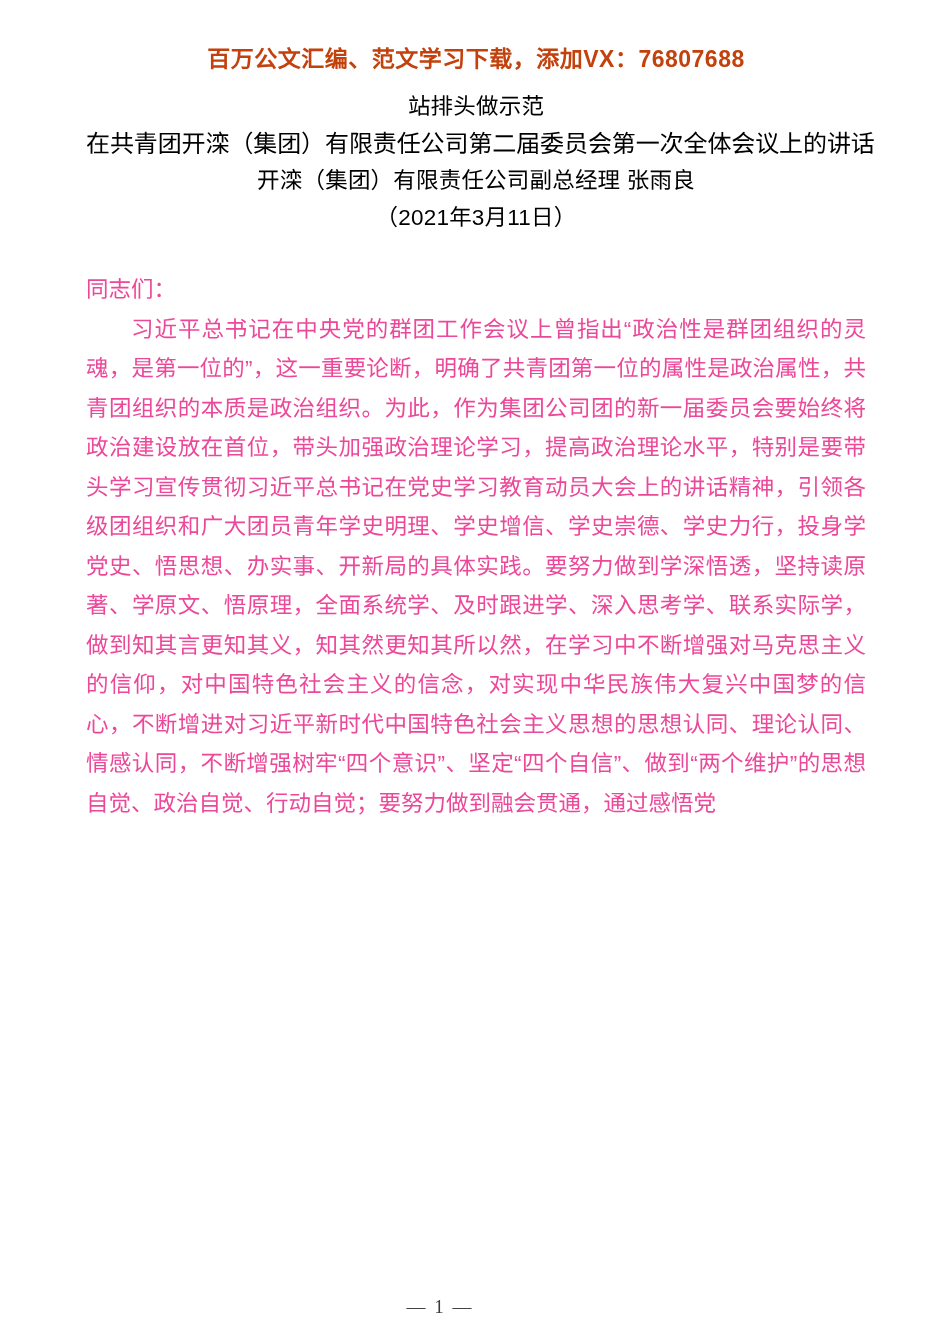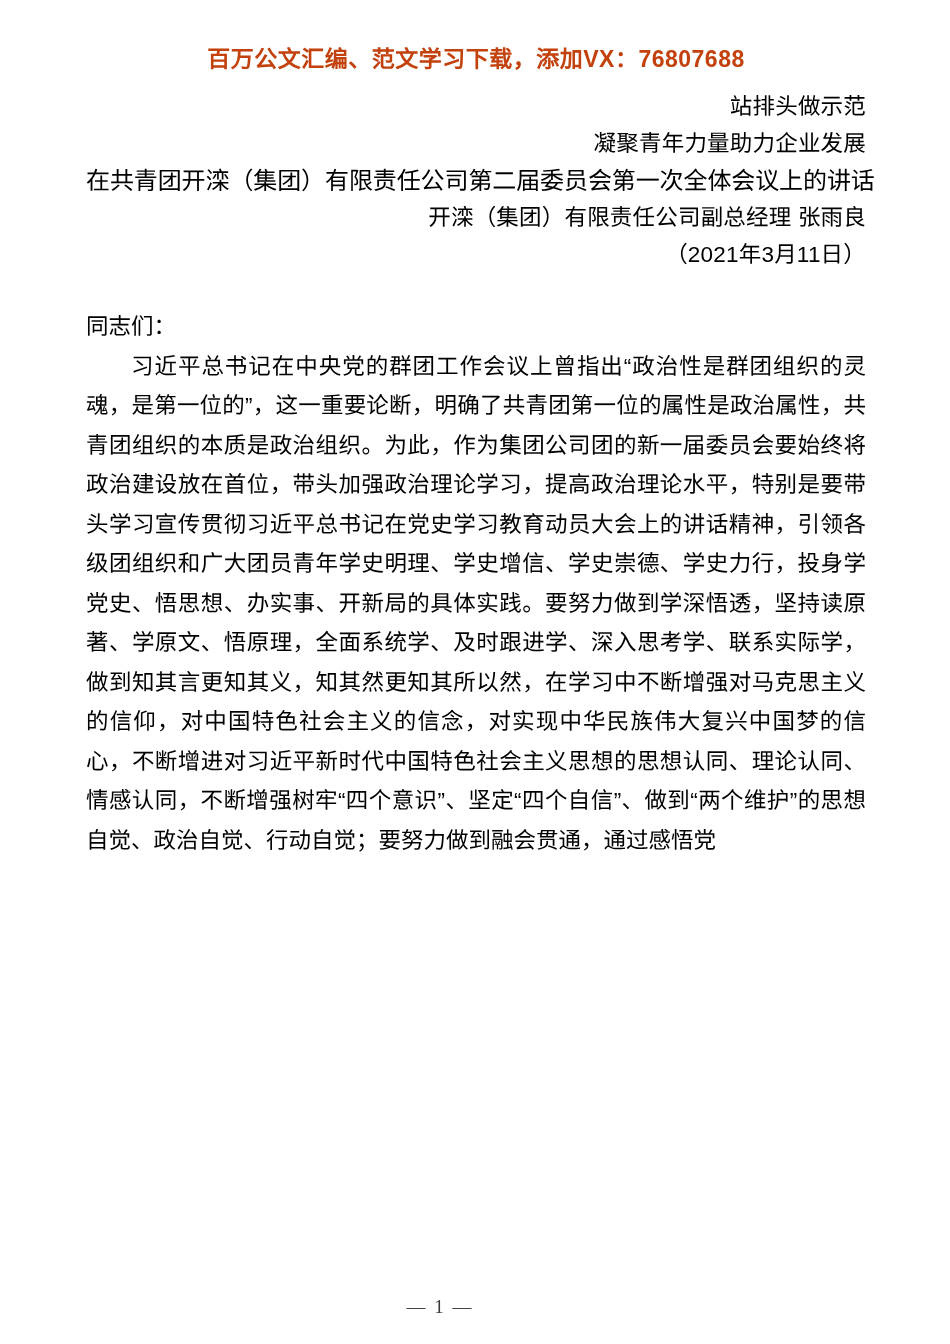--- a/index.html
+++ b/index.html
@@ -39,21 +39,21 @@
   
   .content {
     position: absolute;
     left: 86px;
     top: 88px;
     width: 780px;
   }
 
   
   .title-block {
-    text-align: right;
+    text-align: center;
   }
 
   .title-line {
     font-family: "Liberation Sans", "DejaVu Sans", sans-serif;
     font-size: 22.5px;
     line-height: 37px;
     color: #000000;
     white-space: nowrap;
     letter-spacing: 0.2px;
   }
@@ -69,21 +69,21 @@
   }
 
   p.para {
     margin: 0;
     font-family: "Liberation Sans", "DejaVu Sans", sans-serif;
     font-size: 22.5px;
     line-height: 39.5px;
     text-align: justify;
     text-justify: inter-ideograph;
     letter-spacing: 0px;
-    color: #000000;
+    color: #ec4899;
   }
 
   p.indent {
     text-indent: 45px;
   }
 
   p.salutation {
     text-indent: 0;
   }
 
@@ -115,21 +115,20 @@
 <body>
 
 <div class="page">
 
   <div class="watermark">百万公文汇编、范文学习下载，添加VX：76807688</div>
 
   <div class="content">
 
     <div class="title-block">
       <div class="title-line">站排头做示范</div>
-      <div class="title-line">凝聚青年力量助力企业发展</div>
       <div class="title-line wide">在共青团开滦（集团）有限责任公司第二届委员会第一次全体会议上的讲话</div>
       <div class="title-line">开滦（集团）有限责任公司副总经理  张雨良</div>
       <div class="title-line">（2021年3月11日）</div>
     </div>
 
     <div class="body-block">
 
       <p class="para salutation">同志们：</p>
 
 

